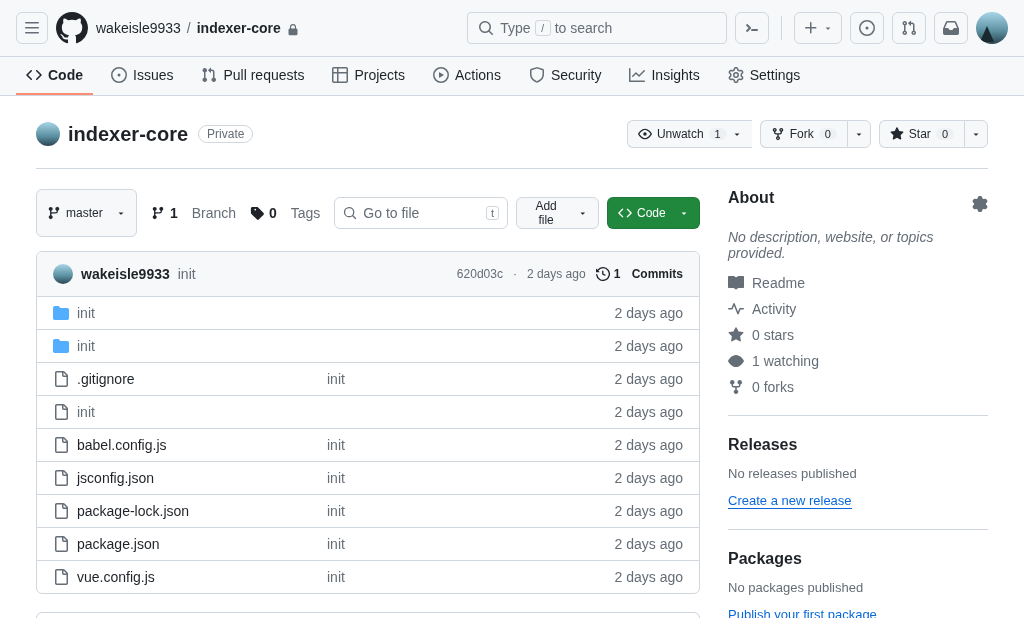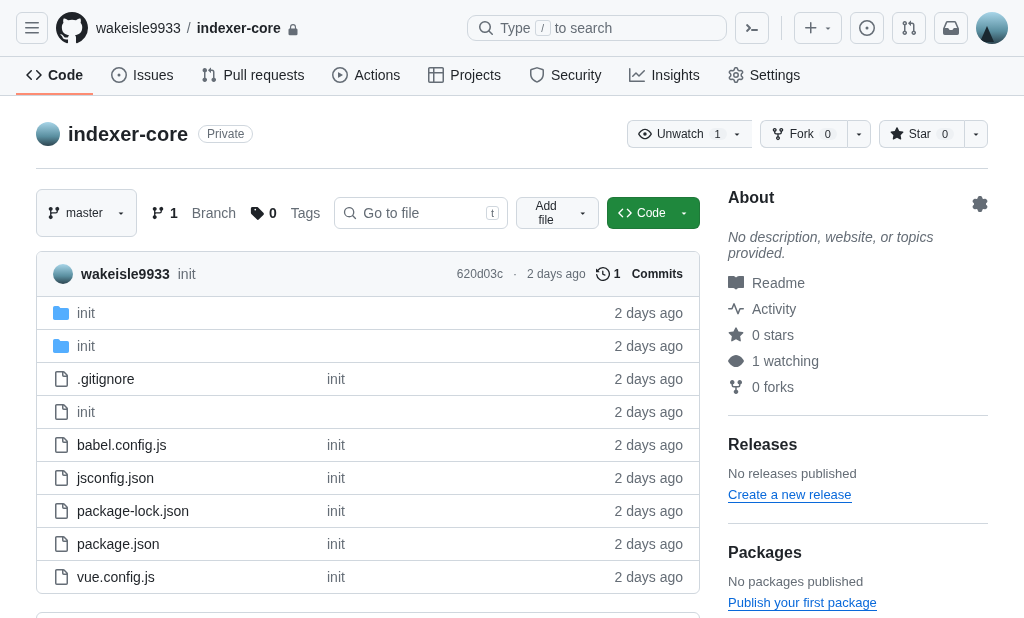--- a/index.html
+++ b/index.html
@@ -10,21 +10,21 @@
 
 .top-header { display: flex; align-items: center; padding: 12px 16px; background: #f6f8fa; border-bottom: 1px solid #d0d7de; gap: 8px; }
 .hamburger { width: 32px; height: 32px; border: 1px solid #d0d7de; border-radius: 6px; display: flex; align-items: center; justify-content: center; background: transparent; cursor: pointer; color: #656d76; }
 .logo-oct { width: 32px; height: 32px; color: #1f2328; }
 .breadcrumb { display: flex; align-items: center; gap: 6px; font-size: 14px; }
 .breadcrumb .owner { color: #1f2328; }
 .breadcrumb .sep { color: #656d76; }
 .breadcrumb .repo { font-weight: 600; color: #1f2328; }
 .lock-small { color: #656d76; }
 .spacer { flex: 1; }
-.search-box { display: flex; align-items: center; gap: 6px; width: 260px; height: 26px; border: 1px solid #d0d7de; border-radius: 9px; padding: 0 10px; color: #656d76; background: transparent; }
+.search-box { display: flex; align-items: center; gap: 6px; width: 260px; height: 32px; border: 1px solid #d0d7de; border-radius: 4px; padding: 0 10px; color: #656d76; background: transparent; }
 .search-box .placeholder { display: flex; align-items: center; gap: 4px; }
 .kbd { display: inline-flex; align-items: center; justify-content: center; width: 16px; height: 16px; border: 1px solid #d0d7de; border-radius: 3px; font-size: 10px; color: #656d76; }
 .hbtn { height: 32px; min-width: 32px; border: 1px solid #d0d7de; border-radius: 6px; background: transparent; display: flex; align-items: center; justify-content: center; padding: 0 8px; color: #656d76; cursor: pointer; }
 .divider-v { width: 1px; height: 24px; background: #d0d7de; margin: 0 4px; }
 .avatar { width: 32px; height: 32px; border-radius: 50%; background: linear-gradient(180deg, #a8d5e8 0%, #5a8fa0 60%, #2d4550 100%); position: relative; overflow: hidden; }
 .avatar::after { content: ""; position: absolute; left: 4px; bottom: 2px; width: 14px; height: 16px; background: #1a2830; clip-path: polygon(0 100%, 50% 0, 100% 100%); }
 
 
 .repo-nav { display: flex; align-items: center; gap: 8px; padding: 0 16px; background: #f6f8fa; border-bottom: 1px solid #d0d7de; }
 .nav-tab { display: flex; align-items: center; gap: 6px; padding: 10px 10px; font-size: 14px; color: #1f2328; cursor: pointer; border-bottom: 2px solid transparent; }
@@ -87,21 +87,21 @@
 
 .sidebar h2 { font-size: 16px; font-weight: 600; margin-bottom: 12px; }
 .side-section { padding-bottom: 20px; border-bottom: 1px solid #d0d7de; margin-bottom: 20px; }
 .about-head { display: flex; align-items: center; }
 .about-head .gear-r { margin-left: auto; color: #656d76; cursor: pointer; }
 .side-desc { color: #656d76; font-style: italic; margin: 10px 0 14px; }
 .meta-list { list-style: none; display: flex; flex-direction: column; gap: 10px; }
 .meta-list li { display: flex; align-items: center; gap: 8px; color: #656d76; font-size: 14px; }
 .meta-list li svg { width: 16px; height: 16px; }
 .side-muted { color: #656d76; font-size: 13px; }
-.side-link { font-size: 13px; color: #0969da; border-bottom: 1px solid #0969da; display: inline-block; margin-top: 6px; }
+.side-link { font-size: 13px; color: #0969da; border-bottom: 1px solid #0969da; display: inline-block; margin-top: 12px; }
 
 
 .caret-down { width: 10px; height: 10px; }
 </style>
 </head>
 <body>
 
 <div class="top-header">
   <button class="hamburger">
     <svg width="16" height="16" viewBox="0 0 16 16">
@@ -177,29 +177,29 @@
       <span>Issues</span>
     </div>
   <div class="nav-tab">
       <svg width="16" height="16" viewBox="0 0 16 16">
         <path d="M1.5 3.25a2.25 2.25 0 1 1 3 2.122v5.256a2.251 2.251 0 1 1-1.5 0V5.372A2.25 2.25 0 0 1 1.5 3.25Zm5.677-.177L9.573.677A.25.25 0 0 1 10 .854V2.5h1A2.5 2.5 0 0 1 13.5 5v5.628a2.251 2.251 0 1 1-1.5 0V5a1 1 0 0 0-1-1h-1v1.646a.25.25 0 0 1-.427.177L7.177 3.427a.25.25 0 0 1 0-.354Z"></path>
       </svg>
       <span>Pull requests</span>
     </div>
   <div class="nav-tab">
       <svg width="16" height="16" viewBox="0 0 16 16">
+        <path d="M0 1.75C0 .784.784 0 1.75 0h12.5C15.216 0 16 .784 16 1.75v12.5A1.75 1.75 0 0 1 14.25 16H1.75A1.75 1.75 0 0 1 0 14.25ZM6.5 6.5v8h7.75a.25.25 0 0 0 .25-.25V6.5Zm8-1.5V1.75a.25.25 0 0 0-.25-.25H6.5V5Zm-13 1.5v7.75c0 .138.112.25.25.25H5v-8ZM5 5V1.5H1.75a.25.25 0 0 0-.25.25V5Z"></path>
+      </svg>
+      <span>Projects</span>
+    </div>
+  <div class="nav-tab">
+      <svg width="16" height="16" viewBox="0 0 16 16">
         <path d="M8 0a8 8 0 1 1 0 16A8 8 0 0 1 8 0ZM1.5 8a6.5 6.5 0 1 0 13 0 6.5 6.5 0 0 0-13 0Zm4.879-2.773 4.264 2.559a.25.25 0 0 1 0 .428l-4.264 2.559A.25.25 0 0 1 6 10.559V5.442a.25.25 0 0 1 .379-.215Z"></path>
       </svg>
       <span>Actions</span>
-    </div>
-  <div class="nav-tab">
-      <svg width="16" height="16" viewBox="0 0 16 16">
-        <path d="M0 1.75C0 .784.784 0 1.75 0h12.5C15.216 0 16 .784 16 1.75v12.5A1.75 1.75 0 0 1 14.25 16H1.75A1.75 1.75 0 0 1 0 14.25ZM6.5 6.5v8h7.75a.25.25 0 0 0 .25-.25V6.5Zm8-1.5V1.75a.25.25 0 0 0-.25-.25H6.5V5Zm-13 1.5v7.75c0 .138.112.25.25.25H5v-8ZM5 5V1.5H1.75a.25.25 0 0 0-.25.25V5Z"></path>
-      </svg>
-      <span>Projects</span>
     </div>
   <div class="nav-tab">
       <svg width="16" height="16" viewBox="0 0 16 16">
         <path d="M7.467.133a1.748 1.748 0 0 1 1.066 0l5.25 1.68A1.75 1.75 0 0 1 15 3.48V7c0 1.566-.32 3.182-1.303 4.682-.983 1.498-2.585 2.813-5.032 3.855a1.697 1.697 0 0 1-1.33 0c-2.447-1.042-4.049-2.357-5.032-3.855C1.32 10.182 1 8.566 1 7V3.48a1.75 1.75 0 0 1 1.217-1.667Zm.61 1.429a.25.25 0 0 0-.153 0l-5.25 1.68a.25.25 0 0 0-.174.238V7c0 1.358.275 2.666 1.057 3.86.784 1.194 2.121 2.34 4.366 3.297a.196.196 0 0 0 .154 0c2.245-.956 3.582-2.104 4.366-3.298C13.225 9.666 13.5 8.36 13.5 7V3.48a.251.251 0 0 0-.174-.237l-5.25-1.68Z"></path>
       </svg>
       <span>Security</span>
     </div>
   <div class="nav-tab">
       <svg width="16" height="16" viewBox="0 0 16 16">
         <path d="M1.5 1.75V13.5h13.75a.75.75 0 0 1 0 1.5H.75a.75.75 0 0 1-.75-.75V1.75a.75.75 0 0 1 1.5 0Zm14.28 2.53-5.25 5.25a.75.75 0 0 1-1.06 0L7 7.06 4.28 9.78a.751.751 0 0 1-1.042-.018.751.751 0 0 1-.018-1.042l3.25-3.25a.75.75 0 0 1 1.06 0L10 7.94l4.72-4.72a.751.751 0 0 1 1.042.018.751.751 0 0 1 .018 1.042Z"></path>

